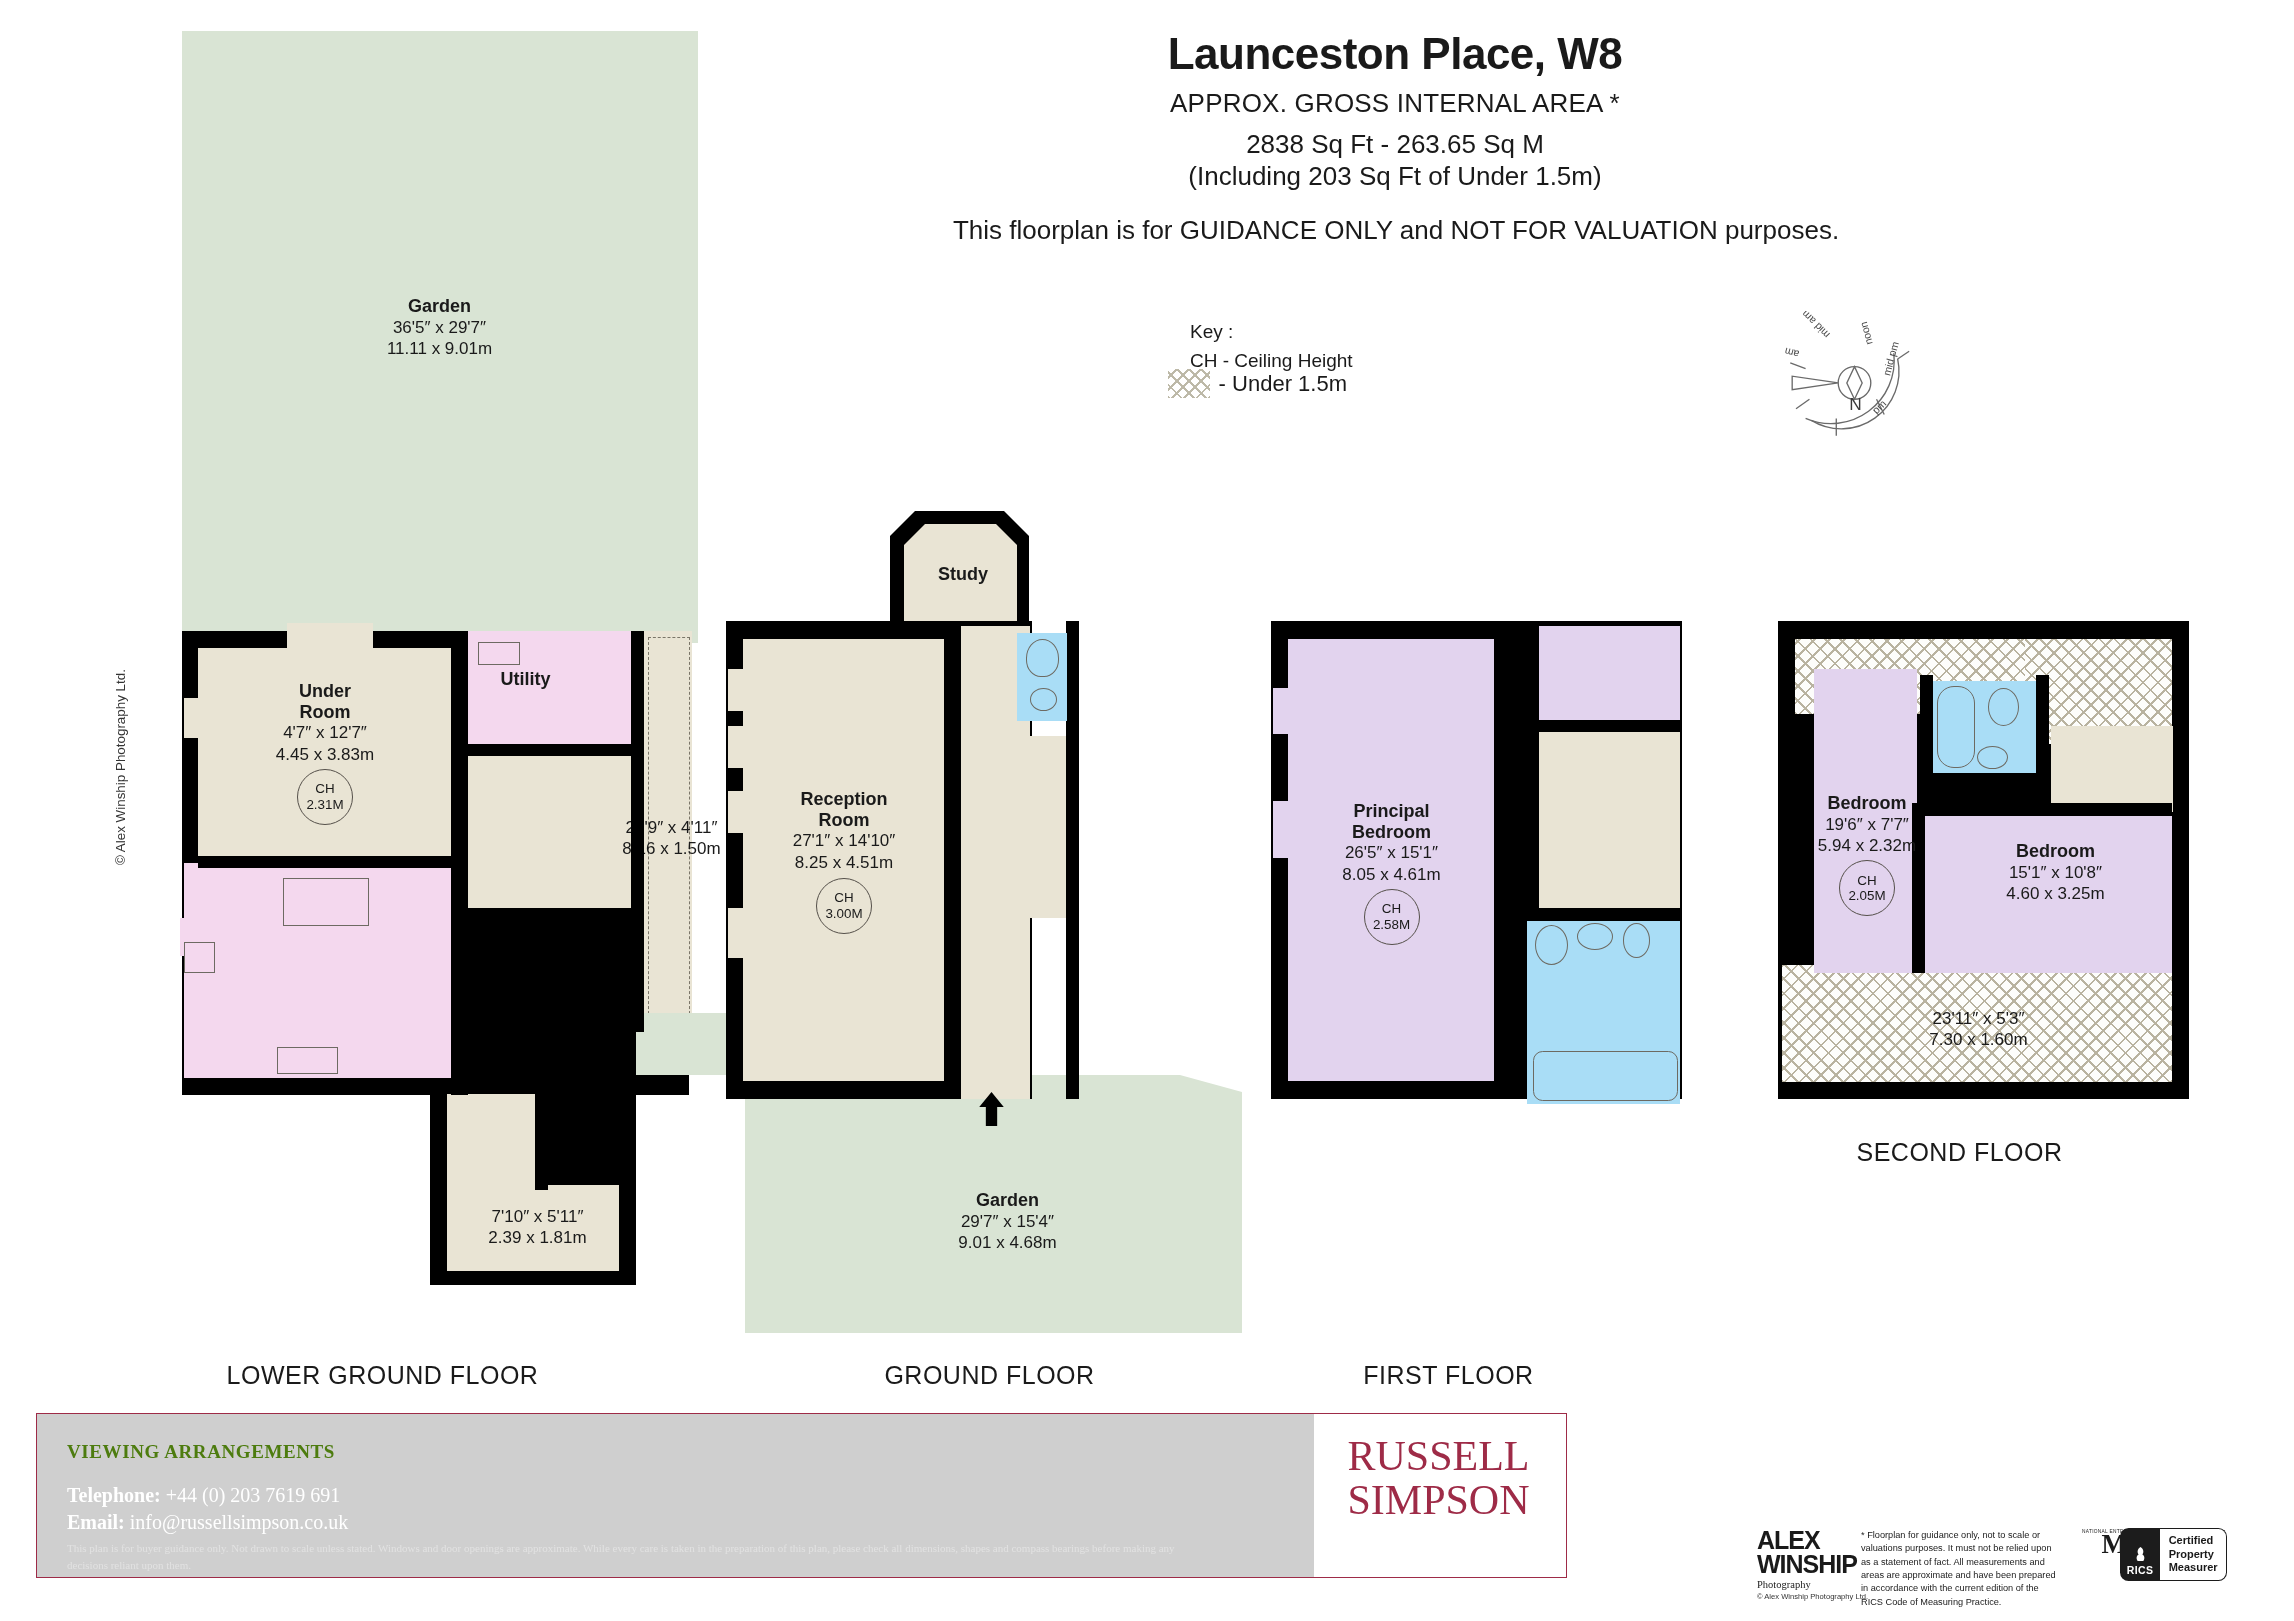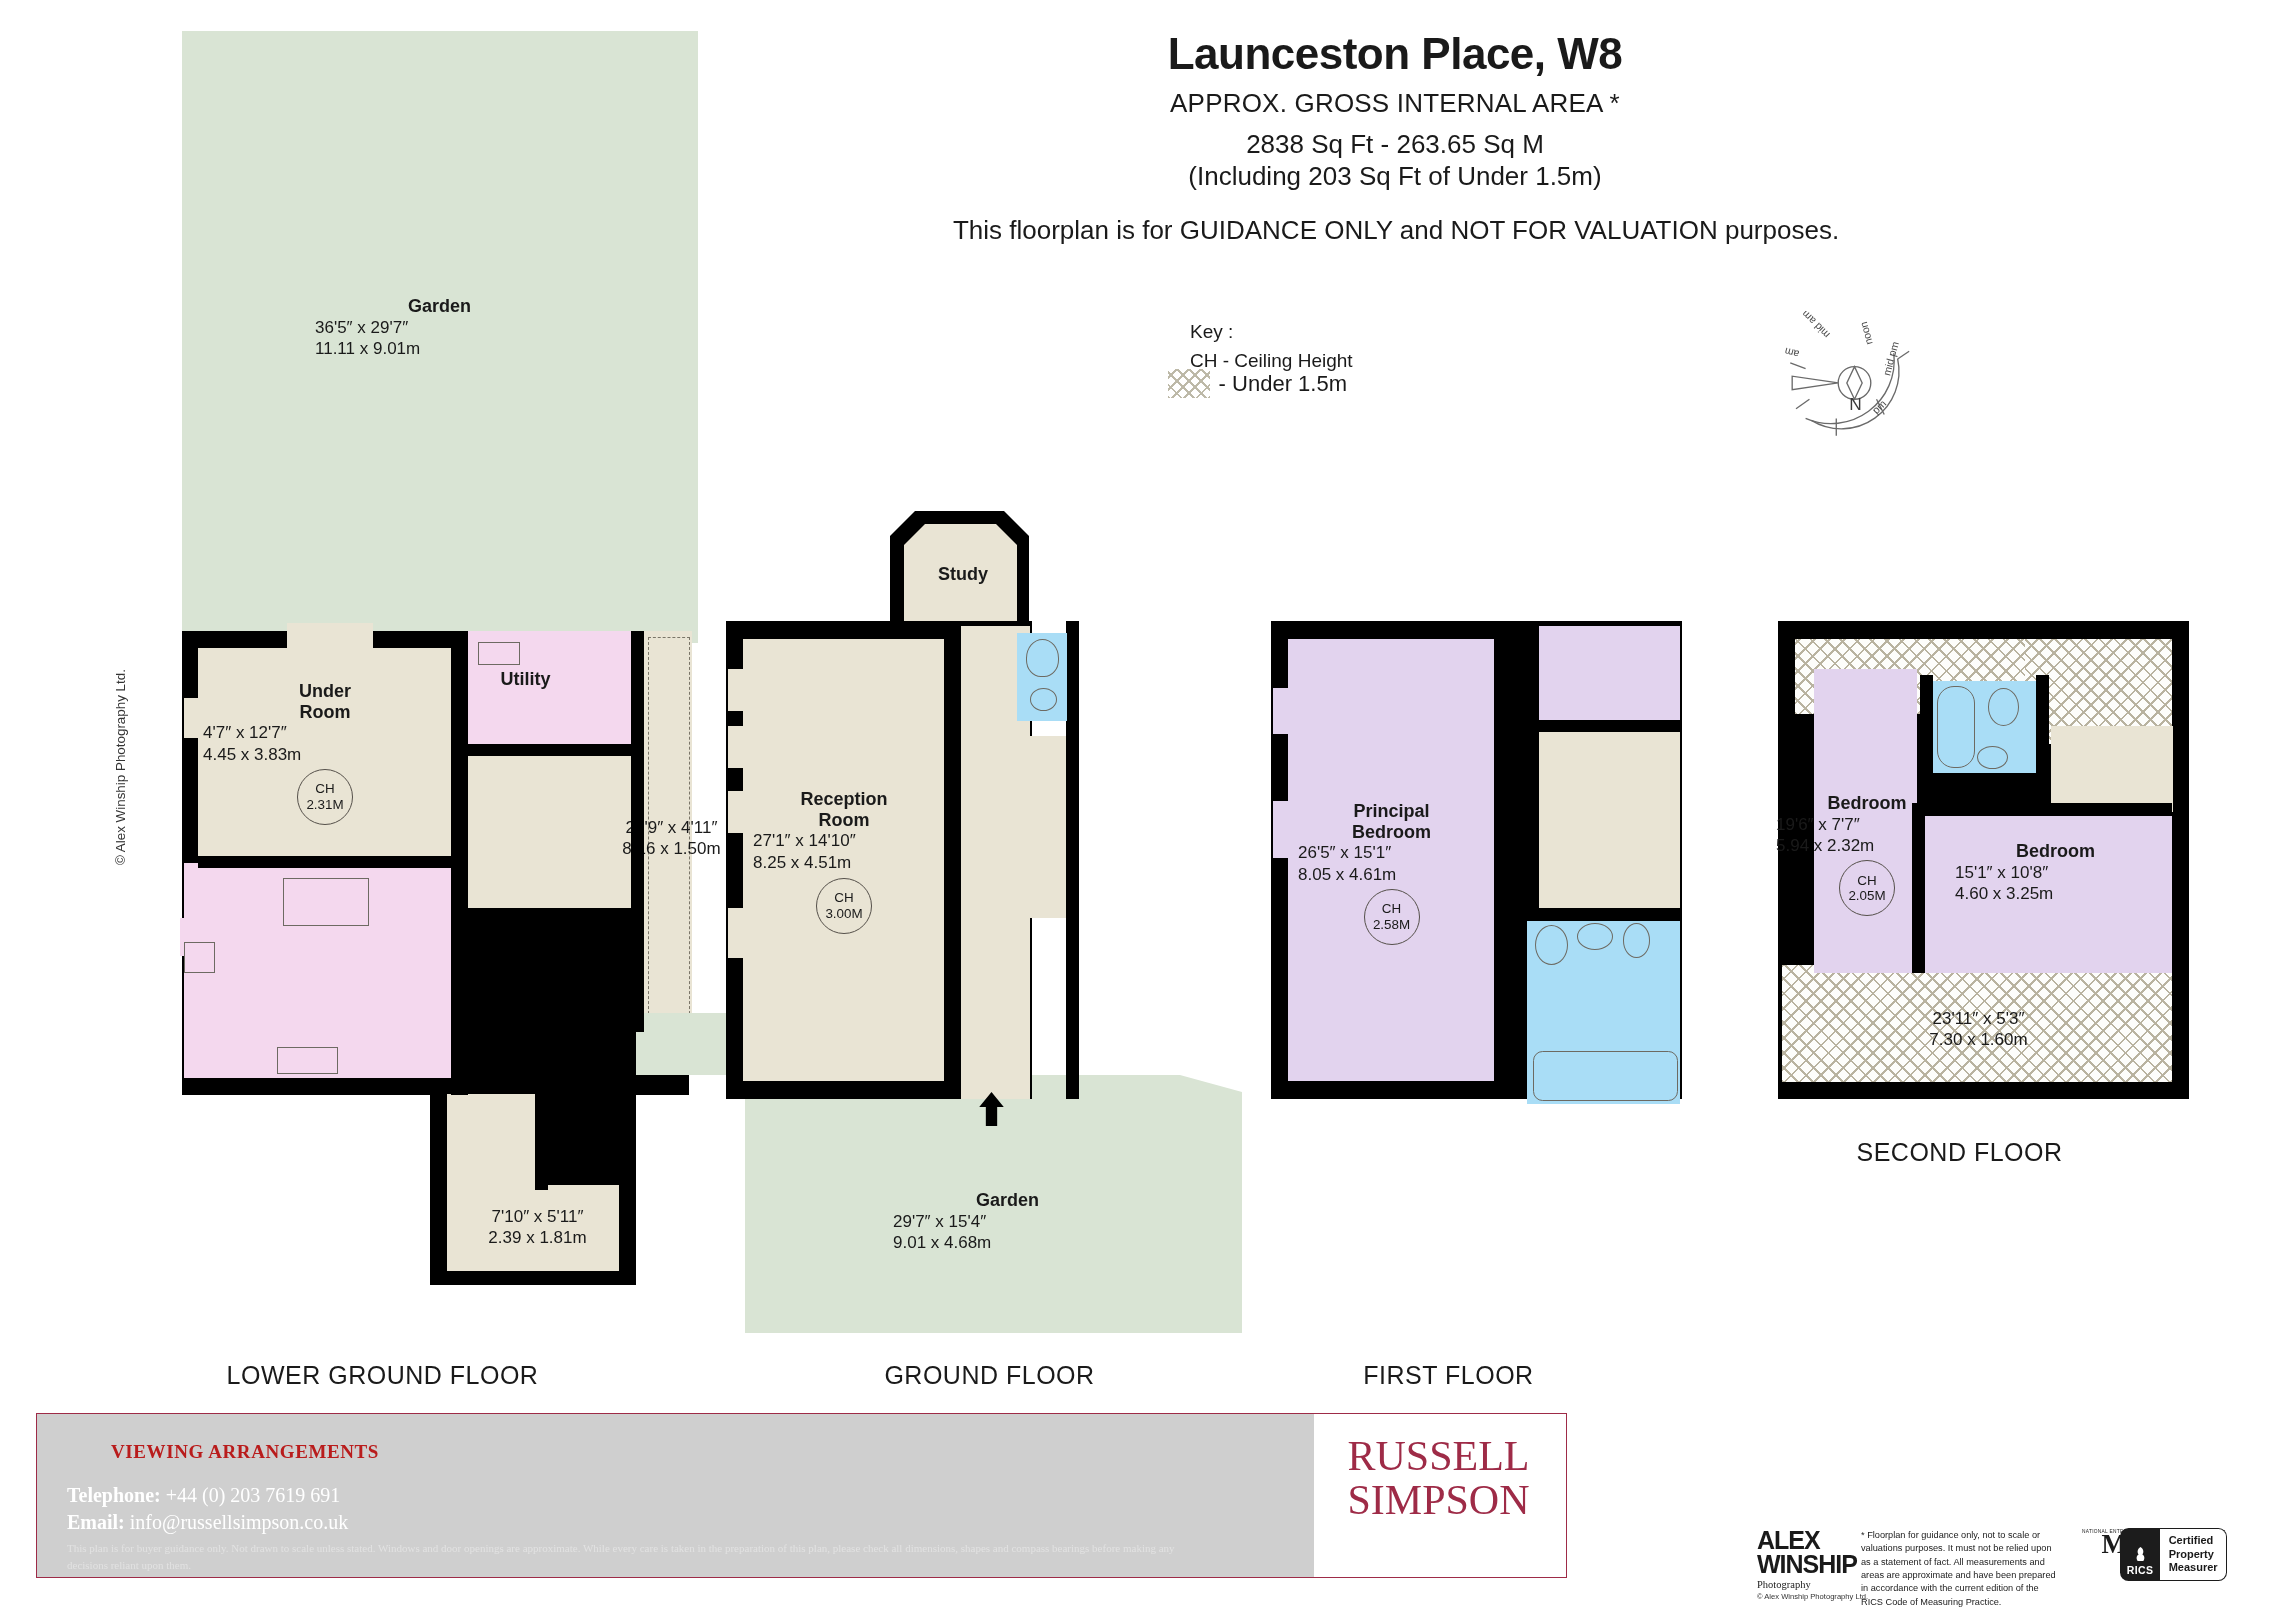--- a/index.html
+++ b/index.html
@@ -32,31 +32,31 @@
   .room{background:#e9e4d4;}
   .pink{background:#f4d8ee;}
   .purple{background:#e2d3ee;}
   .blue{background:#a9ddf6;}
   .garden{background:#d9e4d4;}
   .hatch{background:
       repeating-linear-gradient(45deg,#b9b3a0 0 1.9px,transparent 1.9px 10.5px),
       repeating-linear-gradient(-45deg,#b9b3a0 0 1.9px,transparent 1.9px 10.5px);
       background-color:#fdfdfb;}
   .rlabel{font-size:18px;font-weight:bold;text-align:center;line-height:1.15;}
-  .rdim{font-size:17px;line-height:1.25;}
+  .rdim{font-size:17px;text-align:center;line-height:1.25;}
   .chcircle{width:54px;height:54px;border:1px solid #55504a;border-radius:50%;
             display:flex;flex-direction:column;align-items:center;justify-content:center;
             font-size:13.4px;line-height:1.15;}
   .fixture{border:1px solid #6d6a62;background:transparent;}
   .dimtext{font-size:17px;line-height:1.25;}
   
   #footerbox{left:36px;top:1413px;width:1529px;height:163px;border:1.9px solid #9e2b47;background:#fff;}
   #footergrey{position:absolute;left:0;top:0;width:1277px;height:100%;background:#cfcfcf;}
-  #va{left:67px;top:1441px;font-size:19px;font-weight:bold;color:#b91c1c;letter-spacing:0.6px;
-      font-family:"Liberation Serif", serif;margin-left:44px;}
+  #va{left:67px;top:1441px;font-size:19px;font-weight:bold;color:#4d7c0f;letter-spacing:0.6px;
+      font-family:"Liberation Serif", serif;}
   #tel{left:67px;top:1484px;font-size:20px;color:#fff;font-family:"Liberation Serif", serif;}
   #eml{left:67px;top:1511px;font-size:20px;color:#fff;font-family:"Liberation Serif", serif;}
   .bld{font-weight:bold;}
   #fineprint{left:67px;top:1540px;width:1128px;font-size:11px;line-height:1.55;color:#e2e2e2;
              font-family:"Liberation Serif", serif;}
   #rslogo{left:1338px;top:1434px;width:201px;text-align:center;color:#9e2b47;
           font-family:"Liberation Serif", serif;font-size:42px;line-height:1.05;}
   
   #aw{left:1757px;top:1529px;}
   #awname{font-size:25px;font-weight:bold;line-height:0.95;letter-spacing:-1px;

